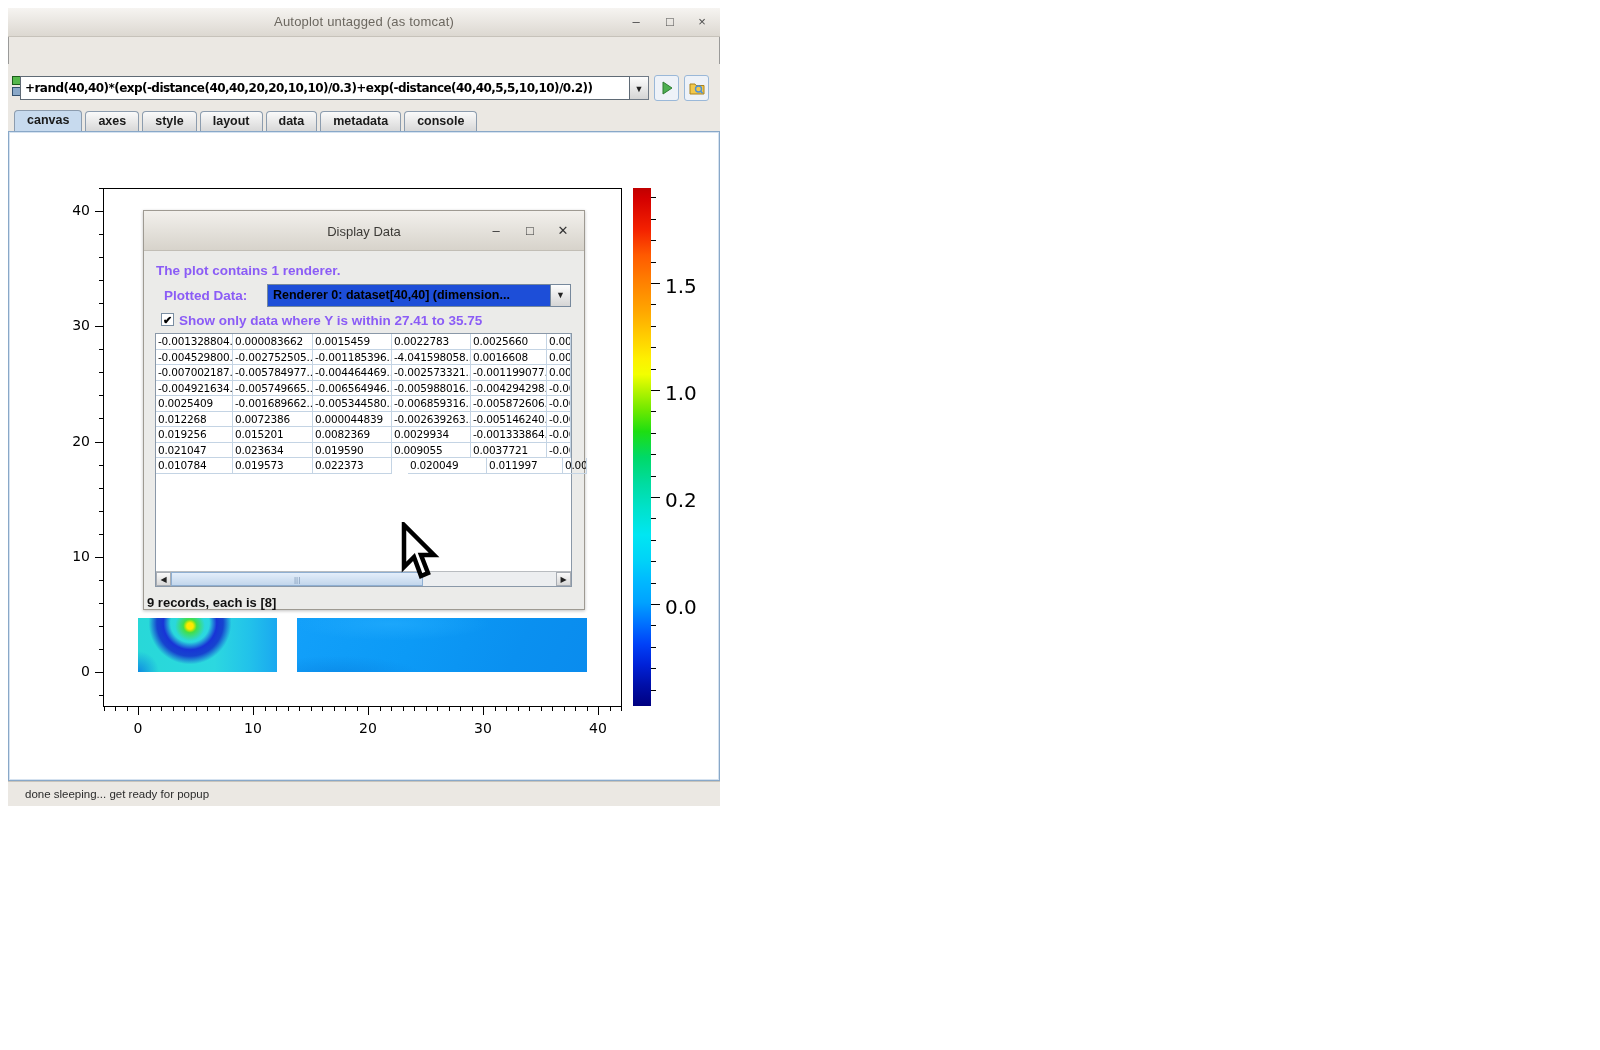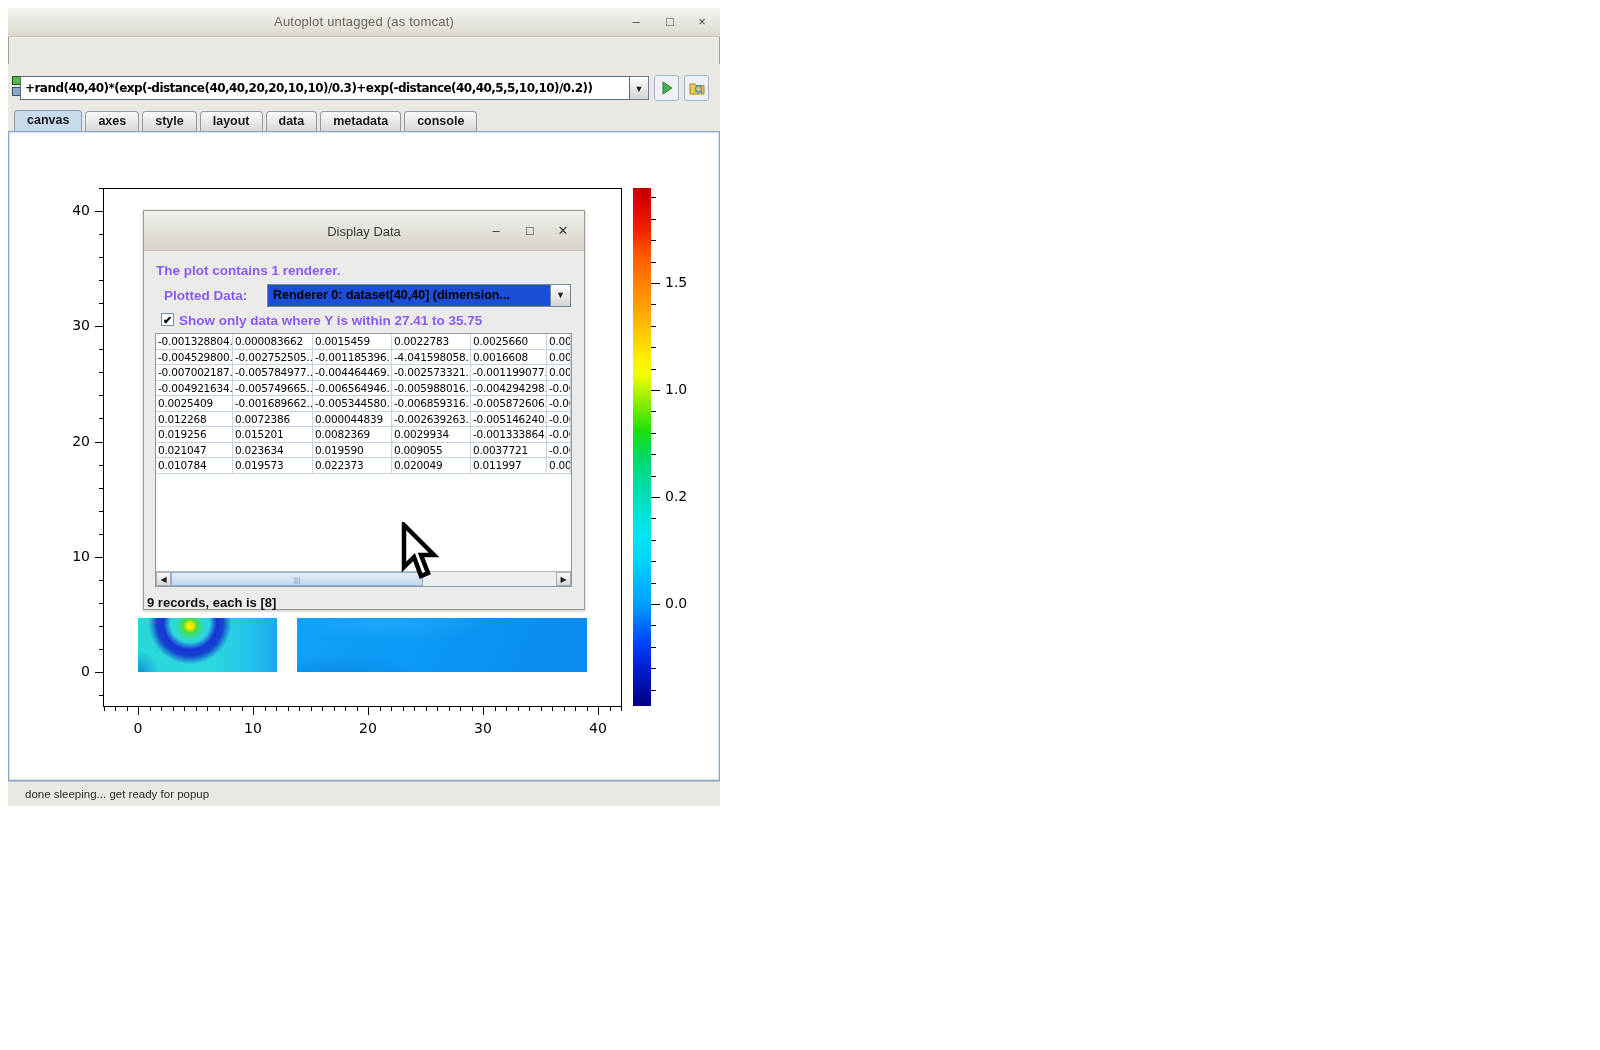--- a/index.html
+++ b/index.html
@@ -44,21 +44,21 @@
   .statusbar { left:8px; top:781px; width:712px; height:25px; background:#ebe8e3; border-top:1px solid #c8c4bc; }
   .statusbar span { position:absolute; left:17px; top:6px; font-size:11.5px; color:#2c2c2c; }
 
   
   .plot-frame { left:103px; top:188px; width:519px; height:519px; border:1px solid #000; background:#fff; }
   .tick { background:#000; }
   .tick-label { font-family:"DejaVu Sans", sans-serif; font-size:14px; color:#000; }
   .xlab { text-align:center; }
   .ylab { text-align:right; }
   .colorbar { left:633px; top:188px; width:18px; height:518px; }
-  .cblab { font-family:"DejaVu Sans", sans-serif; font-size:14px; color:#000; }
+  .cblab { font-family:"DejaVu Sans", sans-serif; font-size:20px; color:#000; }
 
   .heat-a { left:138px; top:618px; width:139px; height:54px;
     background:
       radial-gradient(circle 9px  at 52px 8px,  #ffe800 0 35%, rgba(255,232,0,0) 75%),
       radial-gradient(circle 20px at 52px 8px,  #46e02c 25%, rgba(70,224,44,0) 75%),
       radial-gradient(circle 46px at 52px 5px,  rgba(0,0,0,0) 42%, #1834d6 58%, #1644cf 72%, rgba(22,68,207,0) 90%),
       radial-gradient(circle 30px at 0px 54px,  #0f8ce2 0, rgba(15,140,226,0) 70%),
       linear-gradient(90deg, #28d8d8 0%, #2cd8e0 55%, #22c2ea 80%, #1aa8f0 100%); }
   .heat-b { left:297px; top:618px; width:290px; height:54px;
     background:
@@ -347,21 +347,21 @@
             <div class="tbl-cell" style="width: 80px;">0.023634</div>
             <div class="tbl-cell" style="width: 79px;">0.019590</div>
             <div class="tbl-cell" style="width: 79px;">0.009055</div>
             <div class="tbl-cell" style="width: 76px;">0.0037721</div>
             <div class="tbl-cell" style="width: 24px;">-0.00</div>
           </div>
           <div class="tbl-row">
             <div class="tbl-cell" style="width: 77px;">0.010784</div>
             <div class="tbl-cell" style="width: 80px;">0.019573</div>
             <div class="tbl-cell" style="width: 79px;">0.022373</div>
-            <div class="tbl-cell" style="width: 79px;">0.020049</div>
+            <div class="tbl-cell" style="width: 79px; margin-left: 16px;">0.020049</div>
             <div class="tbl-cell" style="width: 76px;">0.011997</div>
             <div class="tbl-cell" style="width: 24px;">0.00</div>
           </div>
         </div>
       <div class="hscroll">
         <div class="hs-btn" style="left:0;">◀</div>
         <div class="hs-thumb">
           <div class="hs-grip">|||</div>
         </div>
         <div class="hs-btn" style="right:0;">▶</div>

